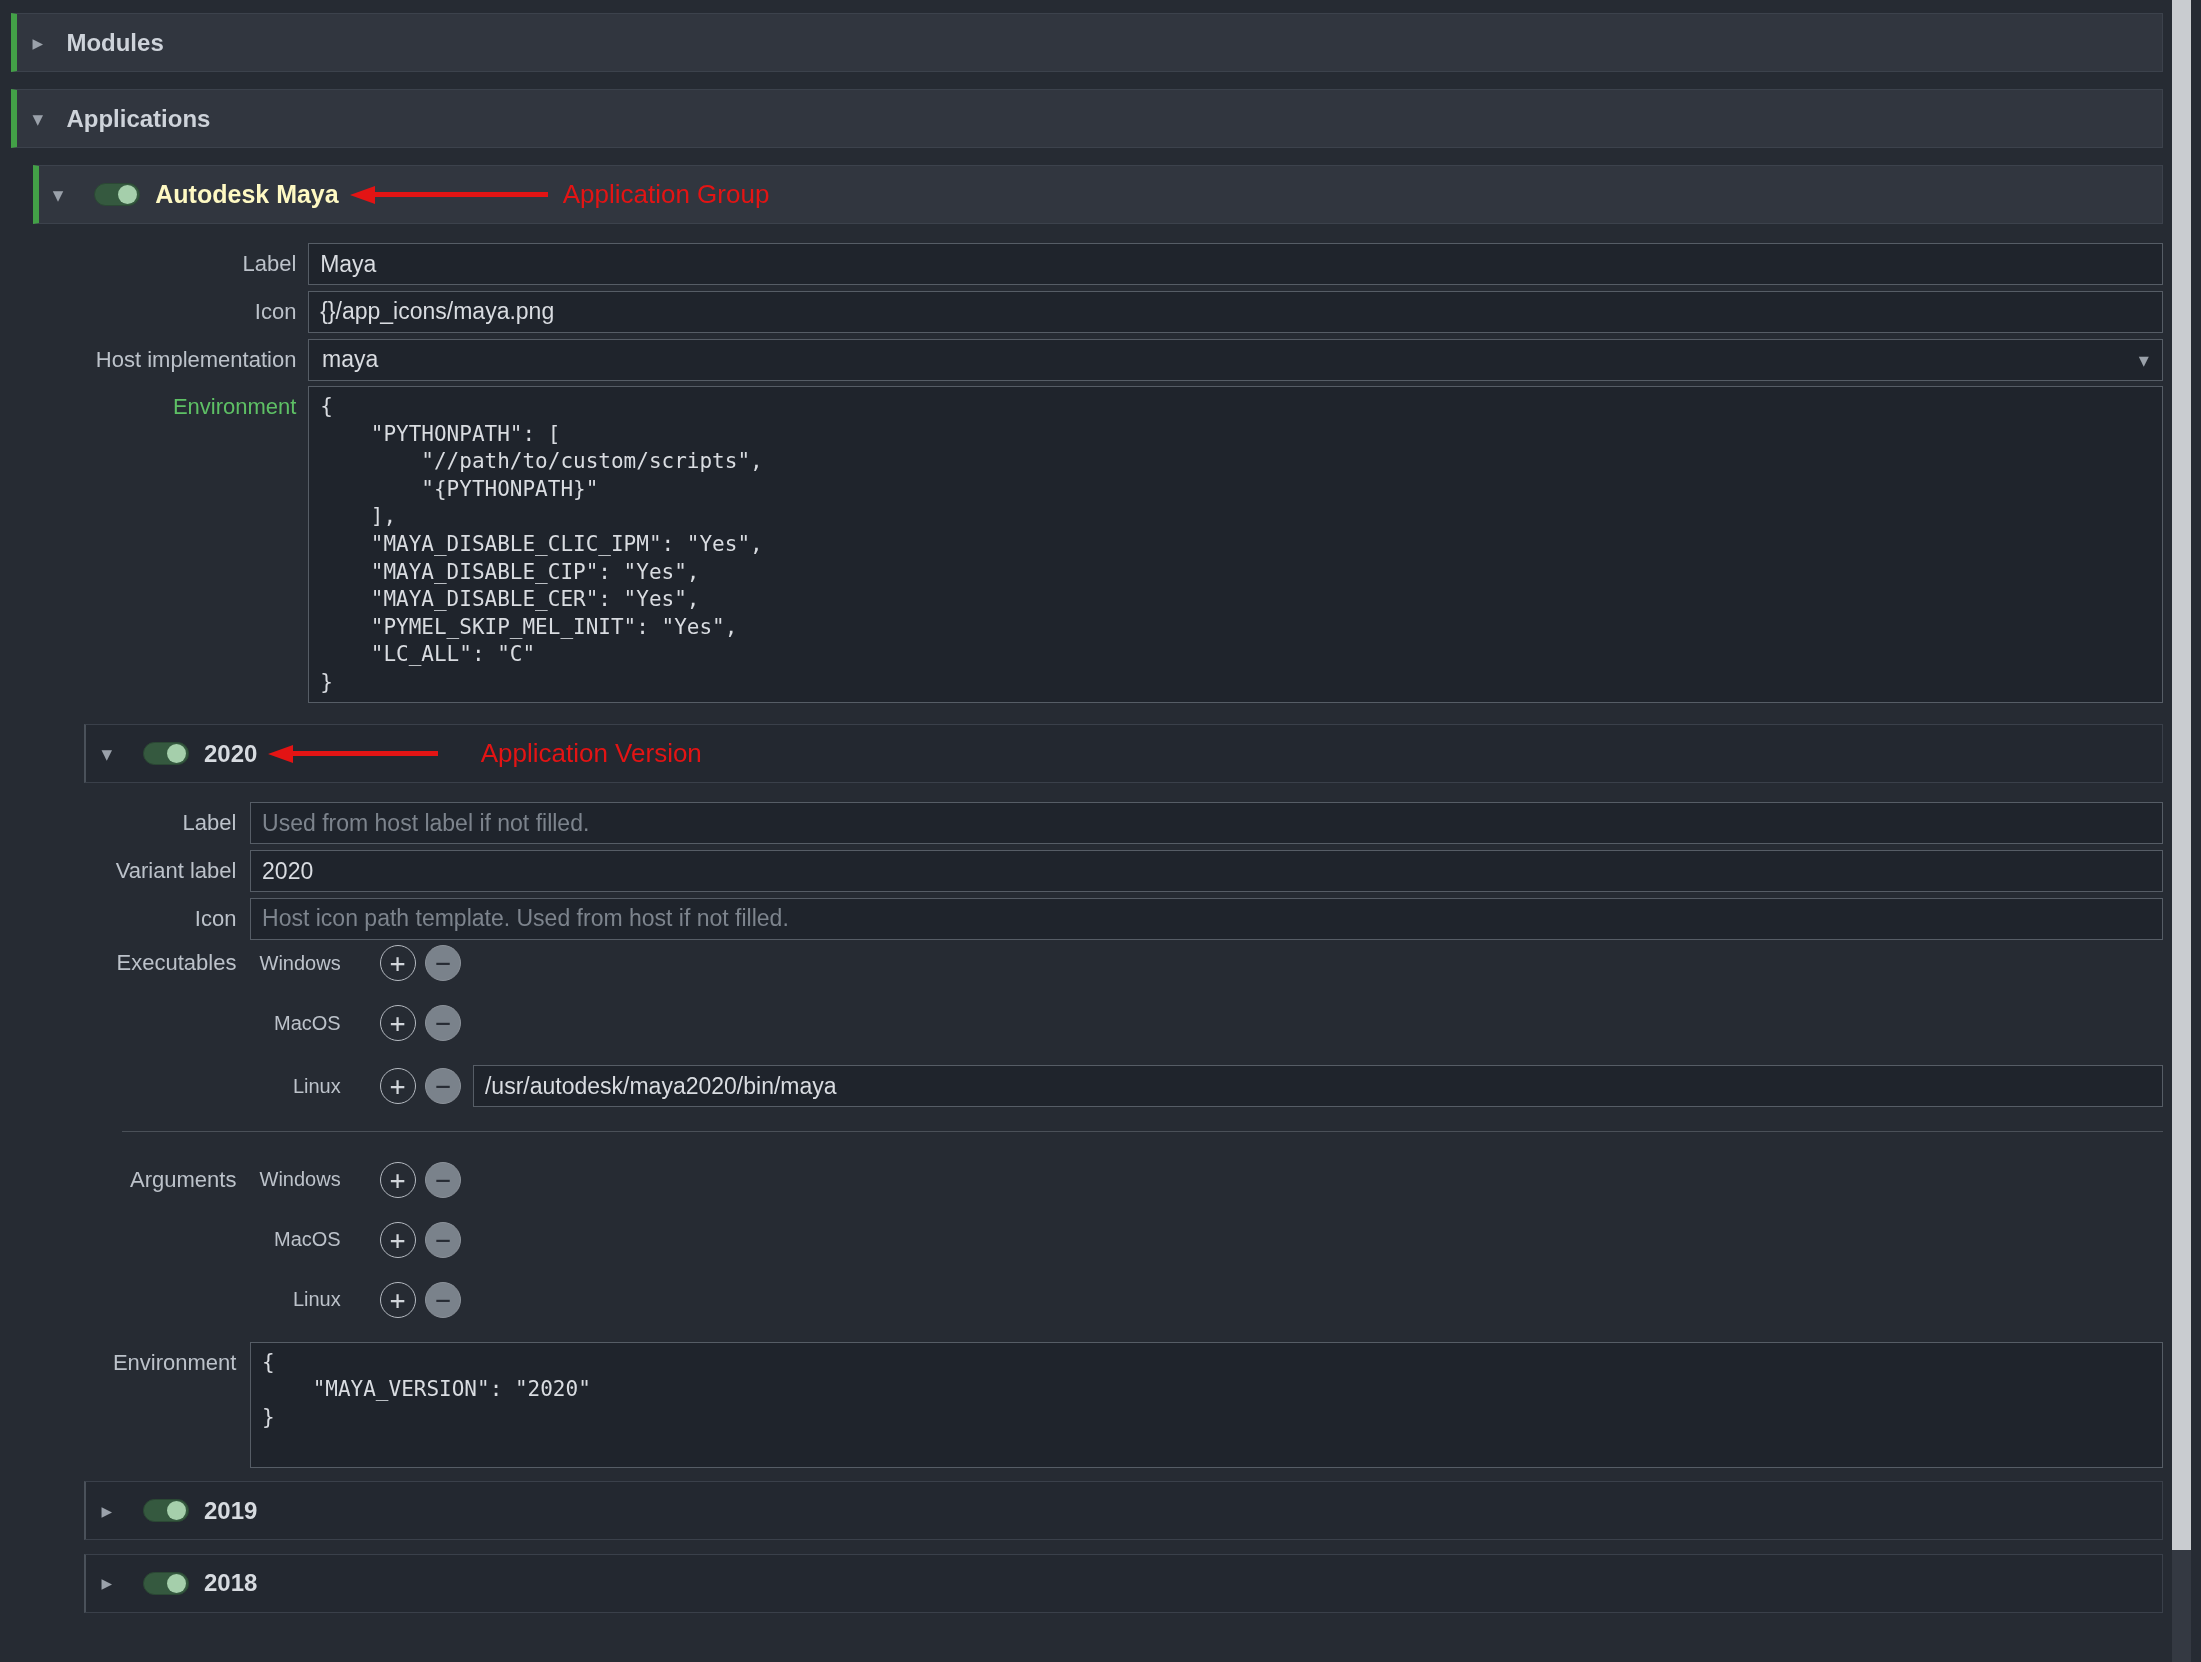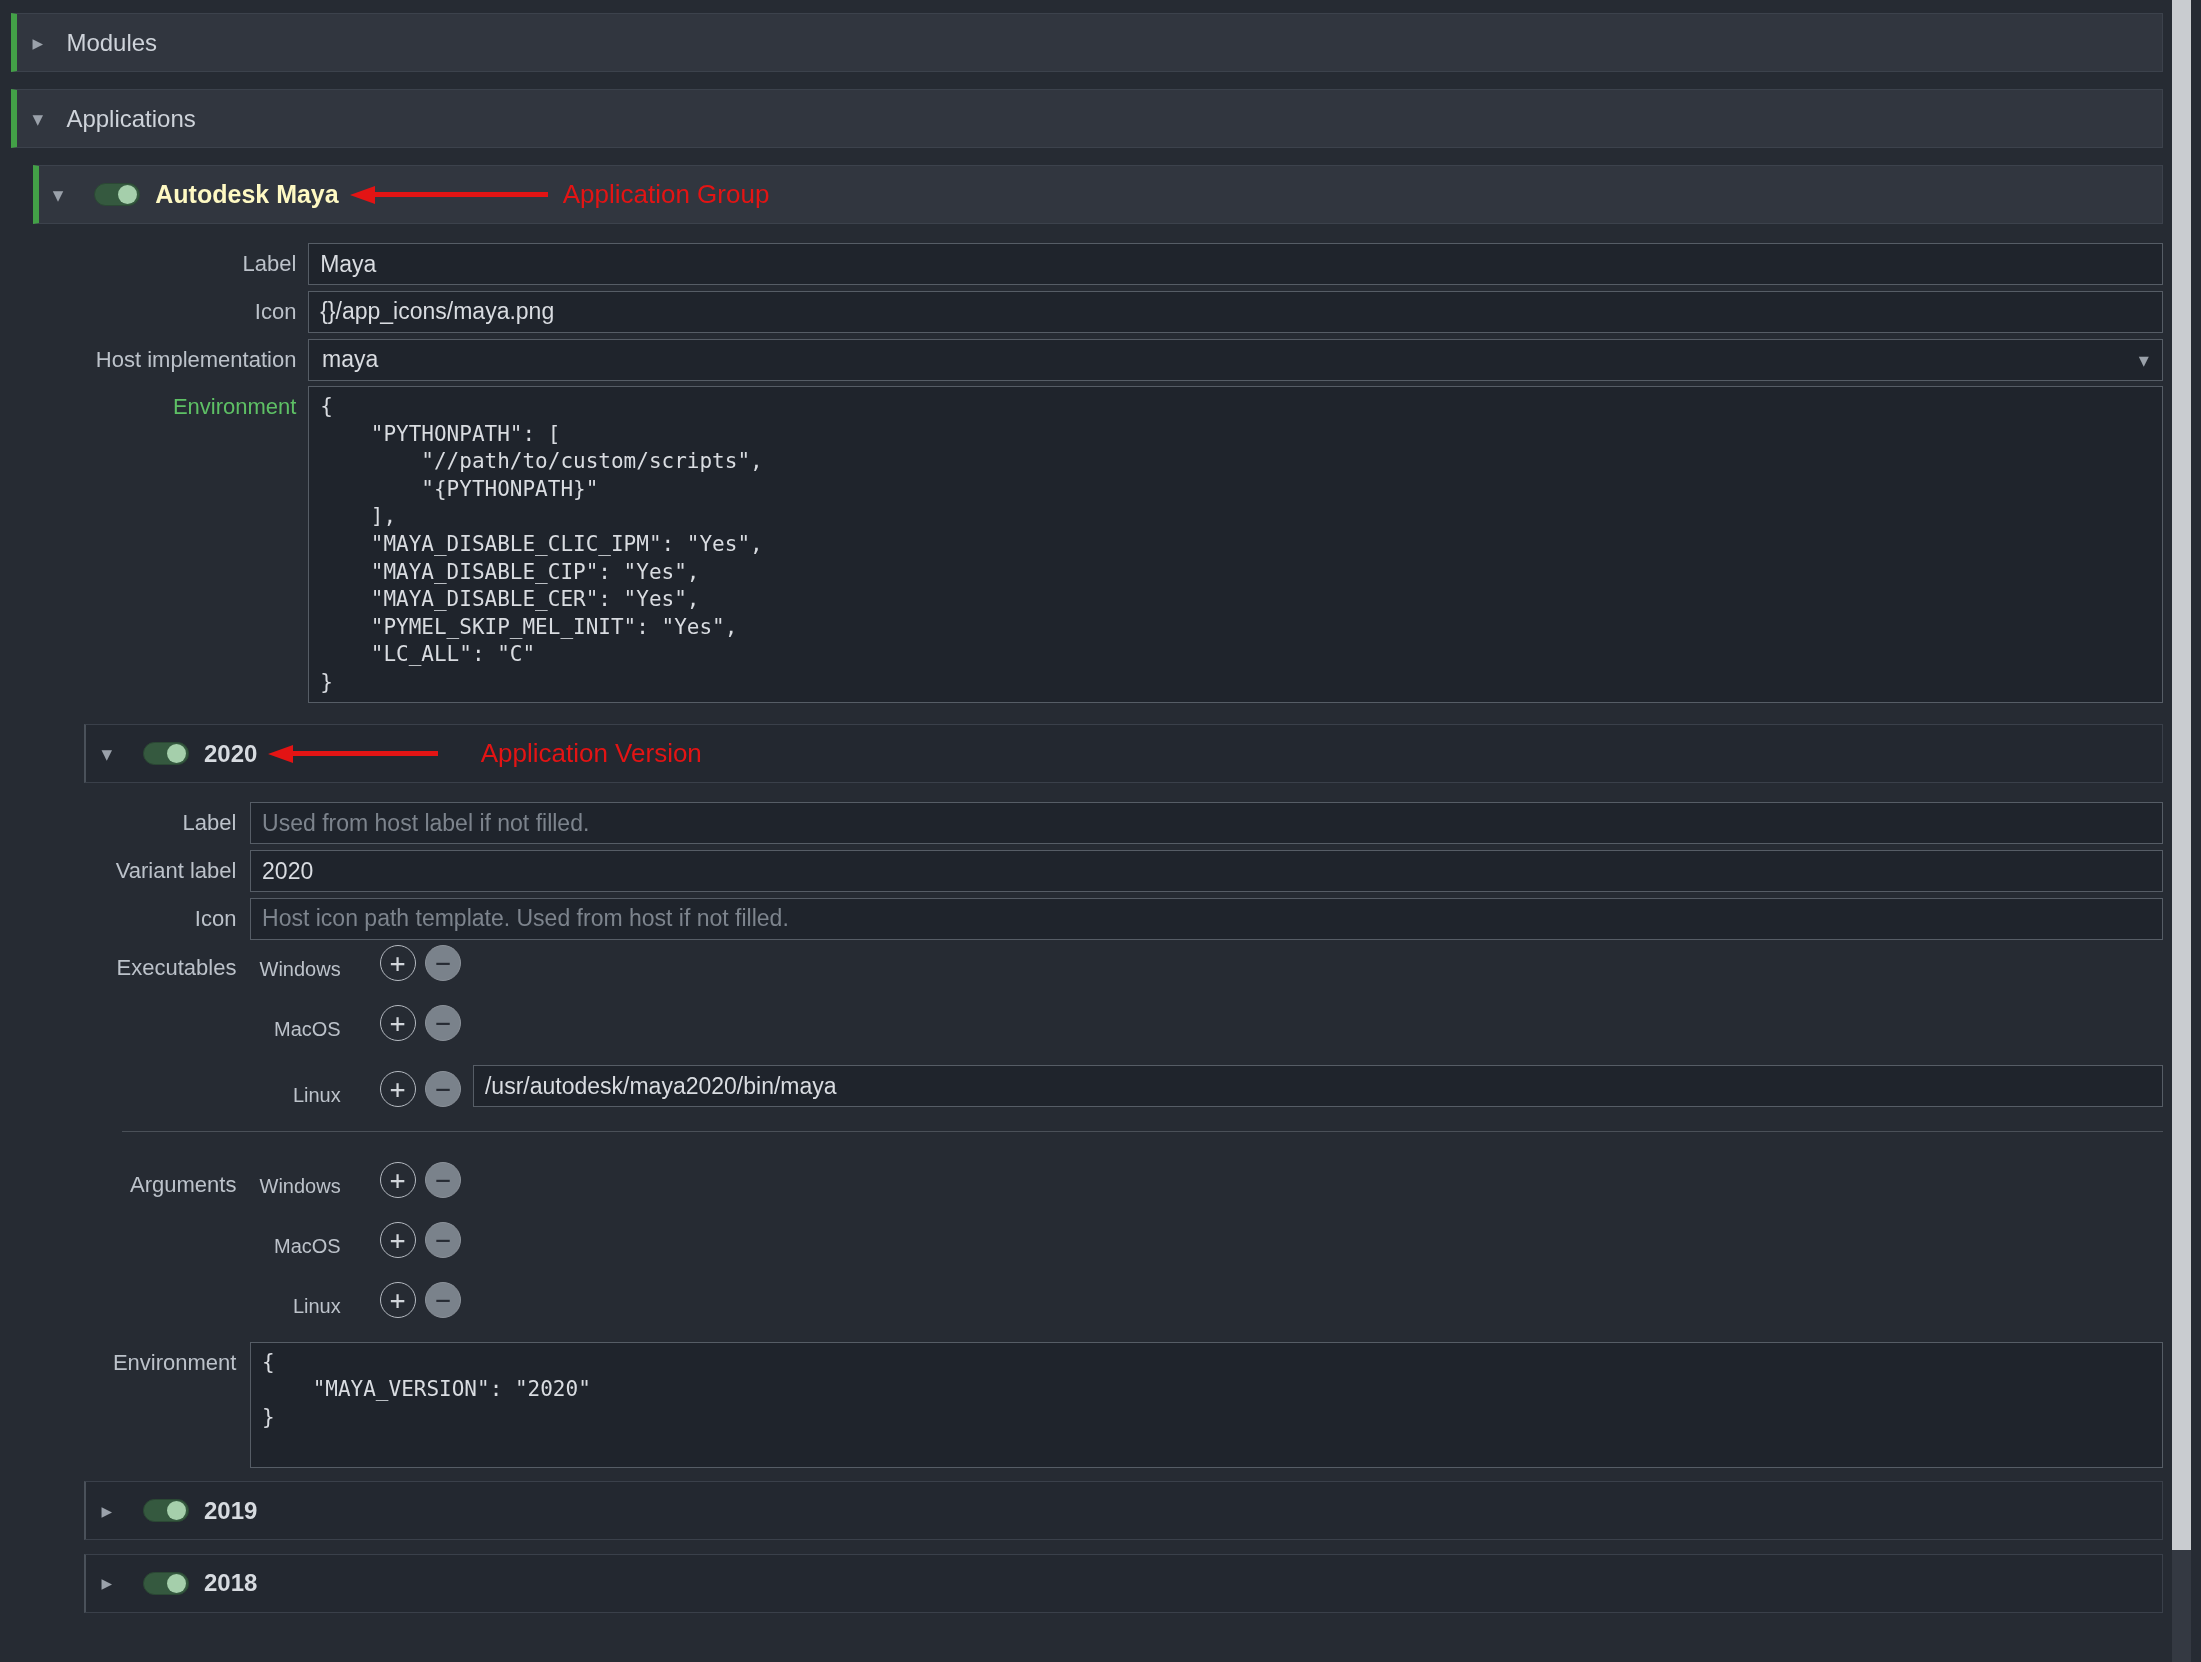--- a/index.html
+++ b/index.html
@@ -16,21 +16,21 @@
   
   .section-header {
     height:59px; display:flex; align-items:center;
     background:#31363f;
     border:1px solid #3c424c;
     border-left:6.7px solid #43a047;
     padding-left:15px;
     margin-bottom:17px;
     cursor:pointer;
   }
-  .section-title { font-size:24px; font-weight:normal; color:#ced3da;text-align:center; }
+  .section-title { font-size:24px; font-weight:bold; color:#ced3da;text-align:center; }
   .tri { display:inline-block; width:34px; font-size:21px; color:#9aa1aa; flex:none; }
 
   
   .group { margin-left:22px; }
   .group-header {
     height:59px; display:flex; align-items:center;
     background:#31363f;
     border:1px solid #3c424c;
     border-left:6.7px solid #43a047;
     padding-left:13.3px;
@@ -103,21 +103,21 @@
     border-left:2.9px solid #4a515a;
     padding-left:15px;
     position:relative;
     margin-bottom:19px;
     cursor:pointer;
   }
   .version-title { font-size:24px; font-weight:bold; color:#d7dbe0; margin-left:15px; }
 
   .vrow { display:flex; align-items:center; margin-bottom:5.7px; }
   .vrow.top { align-items:flex-start; }
-  .vrow.spaced { margin-bottom:24px;align-items:flex-end; }
+  .vrow.spaced { margin-bottom:24px; }
   .vrow-label { width:152px; text-align:right; font-size:22px; color:#bcc2ca; flex:none; margin-right:13.3px; }
   .vrow.top .vrow-label { margin-top:7.6px; }
   .plat-label { width:91px; text-align:right; font-size:20px; color:#bcc2ca; flex:none; }
   .btns { display:flex; gap:9.5px; margin-left:39px; margin-right:11.4px; flex:none; }
   .cbtn {
     width:36px; height:36px; border-radius:50%;
     display:flex; align-items:center; justify-content:center;
     font-size:26px; line-height:1; cursor:pointer; flex:none;
     font-family:"DejaVu Sans Mono",monospace;
   }

